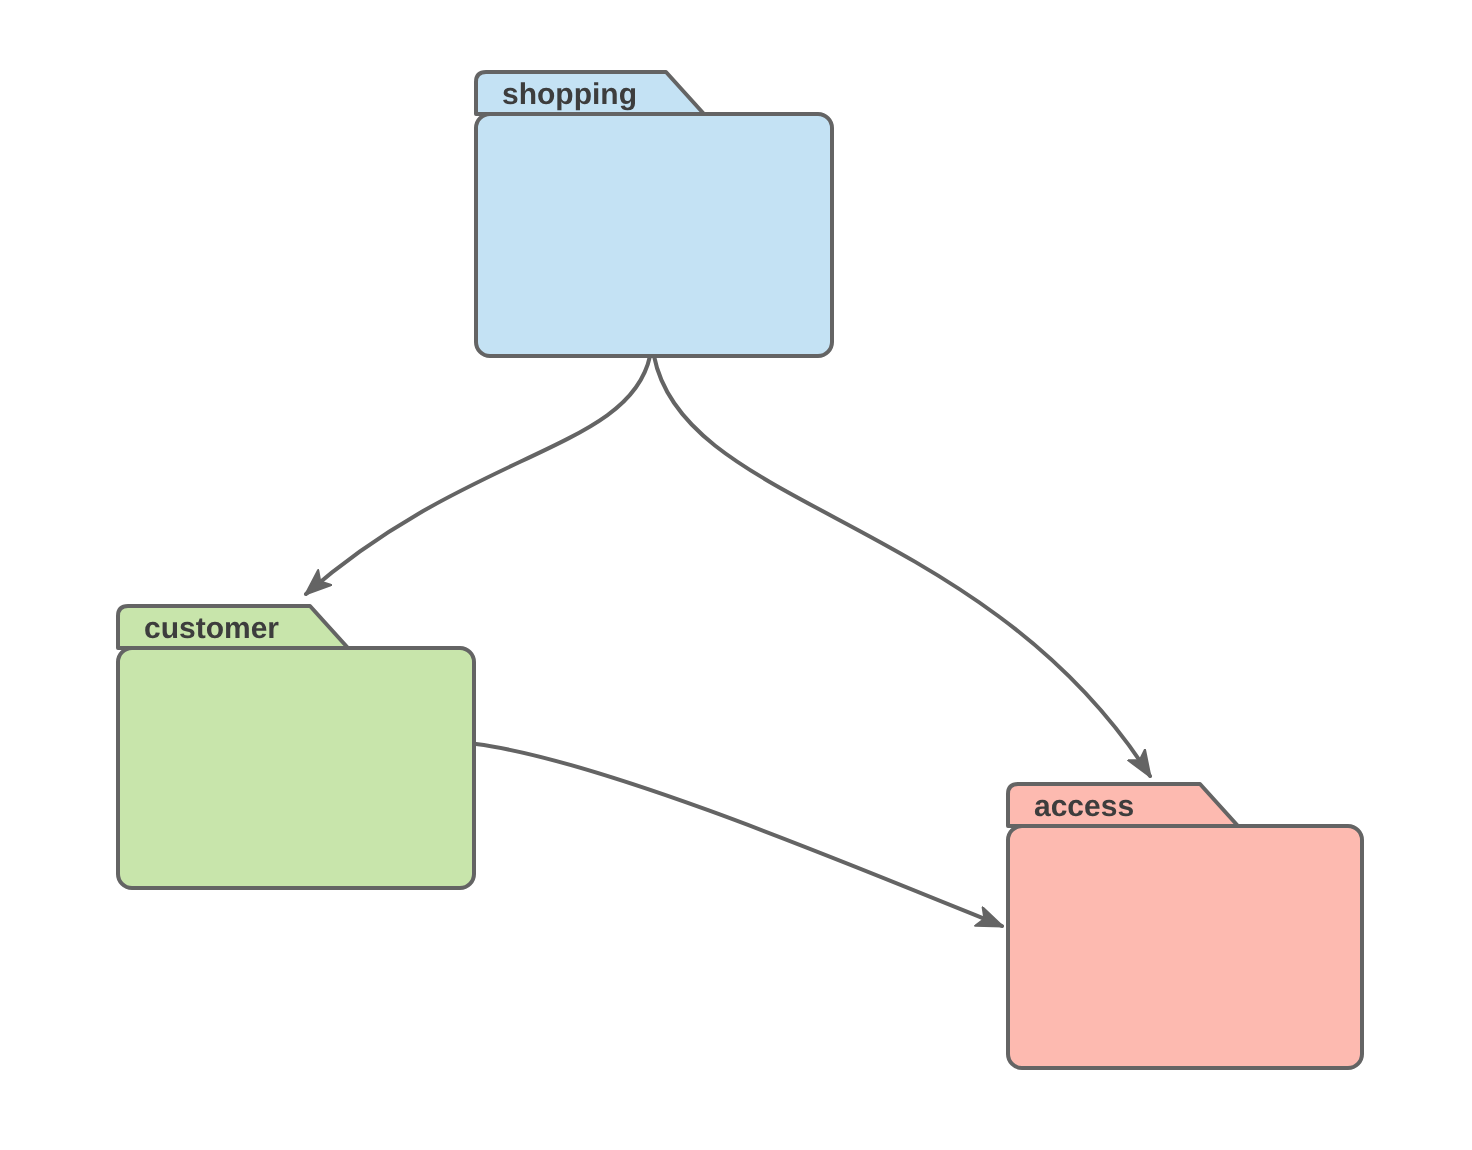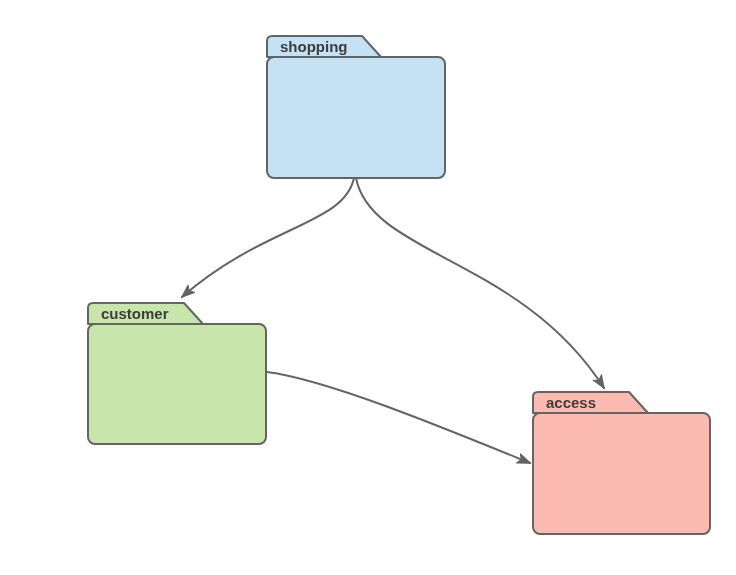--- a/index.html
+++ b/index.html
@@ -11,21 +11,20 @@
     margin: 0;
     padding: 0;
     background: var(--bg);
   }
   .canvas-wrap {
     width: 684px;
     height: 575px;
     position: relative;
     background: var(--bg);
     overflow: hidden;
-    padding-left: 29px;
   }
   svg { display: block; }
   .shape {
     stroke: var(--stroke);
     stroke-width: 2;
     stroke-linejoin: round;
   }
   .edge {
     fill: none;
     stroke: var(--stroke);

